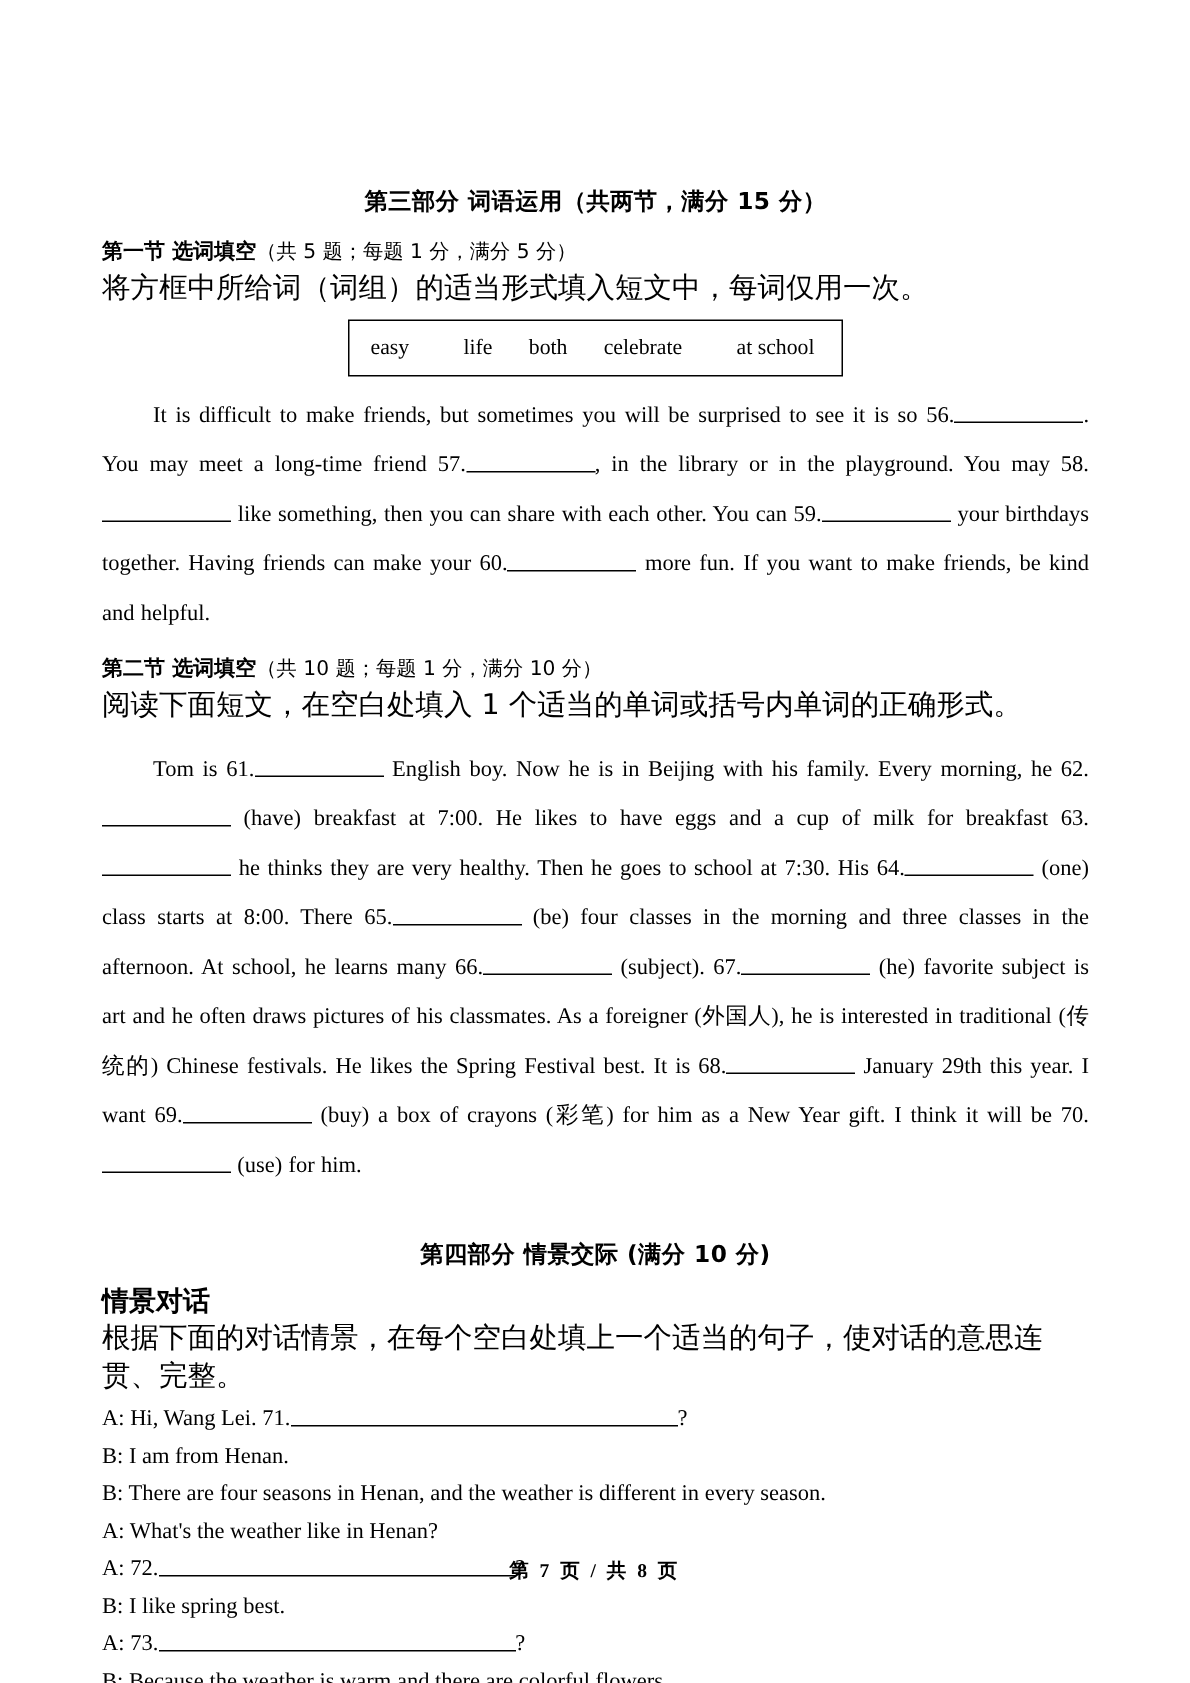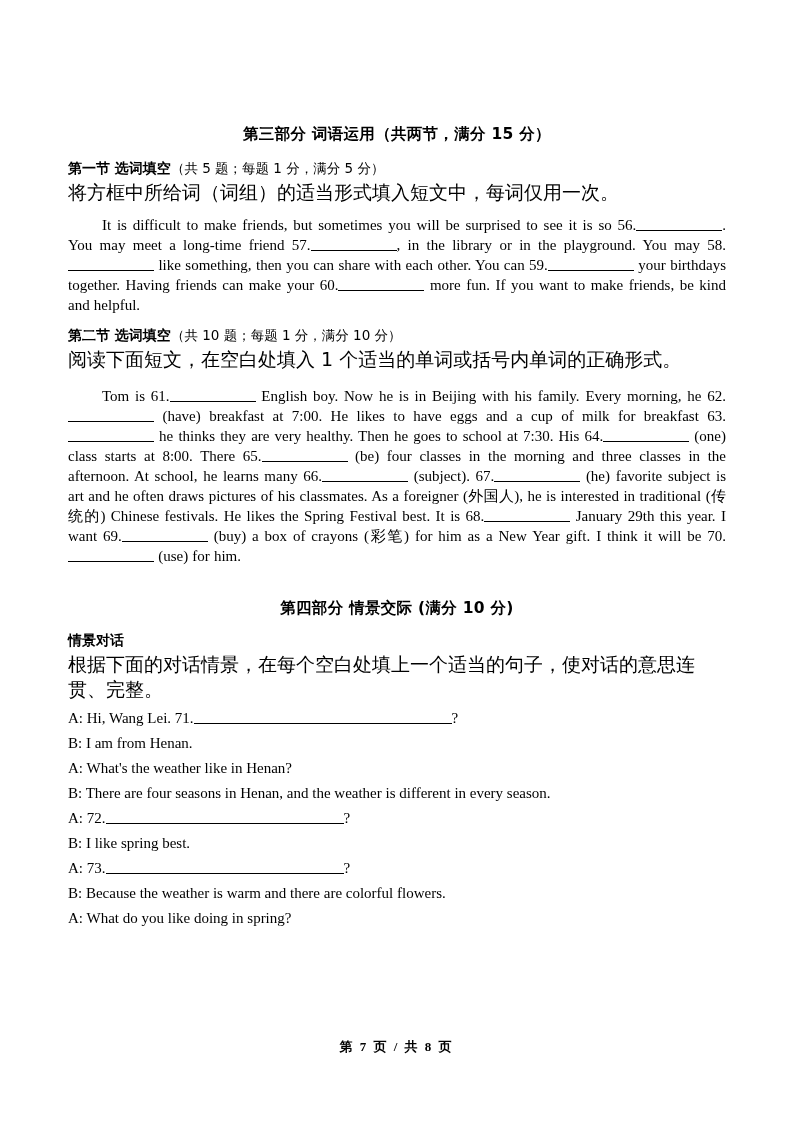--- a/index.html
+++ b/index.html
@@ -55,21 +55,21 @@
   }
   .cn-line {
     font-family: "DejaVu Sans", "Liberation Sans", sans-serif;
     font-size: 19px;
     line-height: 25px;
     margin: 0;
   }
   .sub-head {
     font-family: "DejaVu Sans", "Liberation Sans", sans-serif;
     font-weight: bold;
-    font-size: 14px;
+    font-size: 18px;
     line-height: 24px;
     margin: 0;
   }
 
   
   .wordbank-wrap {
     display: flex;
     justify-content: center;
     margin-top: 8px;
   }
@@ -89,21 +89,21 @@
     white-space: nowrap;
   }
   .wordbank .w:first-child { text-align: left; padding-left: 4px; }
   .wordbank .w:last-child  { text-align: right; padding-right: 8px; }
 
   
   .passage {
     text-align: justify;
     text-align-last: left;
     font-size: 15px;
-    line-height: 20px;
+    line-height: 33px;
     margin: 0;
     word-spacing: 0.4px;
   }
   .passage.indent {
     text-indent: 34px;
   }
   .blank {
     display: inline-block;
     border-bottom: 1px solid #000;
     vertical-align: baseline;
@@ -160,20 +160,29 @@
     <div class="part-title">第三部分  词语运用（共两节，满分 15 分）</div>
 
     <div class="sp10"></div>
 
     <div class="section-head">
       <span class="bold">第一节  选词填空</span><span class="normal">（共 5 题；每题 1 分，满分 5 分）</span>
     </div>
 
     <div class="cn-line">将方框中所给词（词组）的适当形式填入短文中，每词仅用一次。</div>
 
+    <div class="wordbank-wrap">
+      <div class="wordbank">
+        <span class="w">easy</span>
+        <span class="w">life</span>
+        <span class="w">both</span>
+        <span class="w">celebrate</span>
+        <span class="w">at school</span>
+      </div>
+    </div>
 
     <div class="sp10"></div>
 
     <p class="passage indent"><span>It is difficult to make friends, but sometimes you will be surprised to see it is so 56.</span><span class="blank b-sm"></span><span>. You may meet a long-time friend 57.</span><span class="blank b-sm"></span><span>, in the library or in the playground. You may 58.</span><span class="blank b-sm"></span><span> like something, then you can share with each other. You can 59.</span><span class="blank b-sm"></span><span> your birthdays together. Having friends can make your 60.</span><span class="blank b-sm"></span><span> more fun. If you want to make friends, be kind and helpful.</span></p>
 
     <div class="sp8"></div>
 
     <div class="section-head">
       <span class="bold">第二节  选词填空</span><span class="normal">（共 10 题；每题 1 分，满分 10 分）</span>
     </div>
@@ -193,24 +202,24 @@
     <div class="sub-head">情景对话</div>
 
     <div class="cn-line">根据下面的对话情景，在每个空白处填上一个适当的句子，使对话的意思连贯、完整。</div>
 
     <div class="dialogue">
 
       <div class="dlg-line"><span>A: Hi, Wang Lei. 71.</span><span class="dlg-blank b-long"></span><span>?</span></div>
 
       <div class="dlg-line"><span>B: I am from Henan.</span></div>
 
+      <div class="dlg-line"><span>B: There are four seasons in Henan, and the weather is different in every season.</span></div>
+
       <div class="dlg-line"><span>A: What's the weather like in Henan?</span></div>
 
-      <div class="dlg-line"><span>B: There are four seasons in Henan, and the weather is different in every season.</span></div>
-
       <div class="dlg-line"><span>A: 72.</span><span class="dlg-blank b-mid"></span><span>?</span></div>
 
       <div class="dlg-line"><span>B: I like spring best.</span></div>
 
       <div class="dlg-line"><span>A: 73.</span><span class="dlg-blank b-mid"></span><span>?</span></div>
 
       <div class="dlg-line"><span>B: Because the weather is warm and there are colorful flowers.</span></div>
 
       <div class="dlg-line"><span>A: What do you like doing in spring?</span></div>
 

